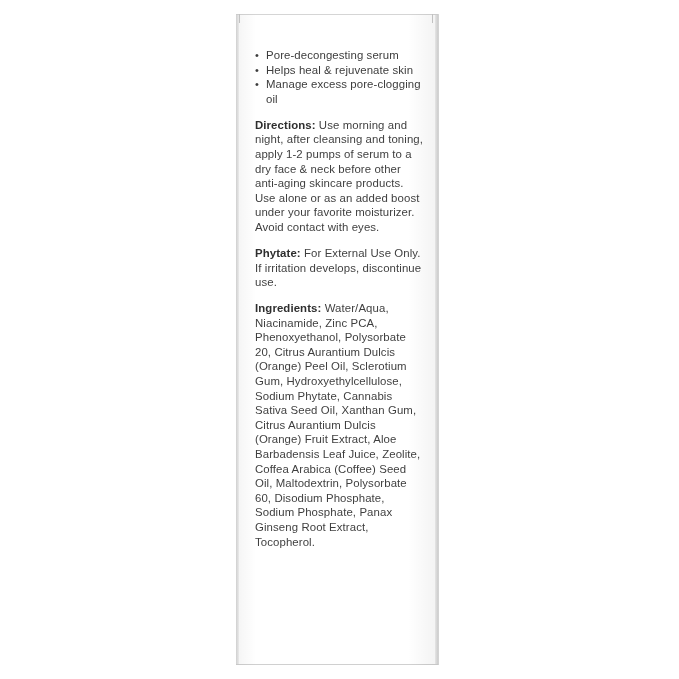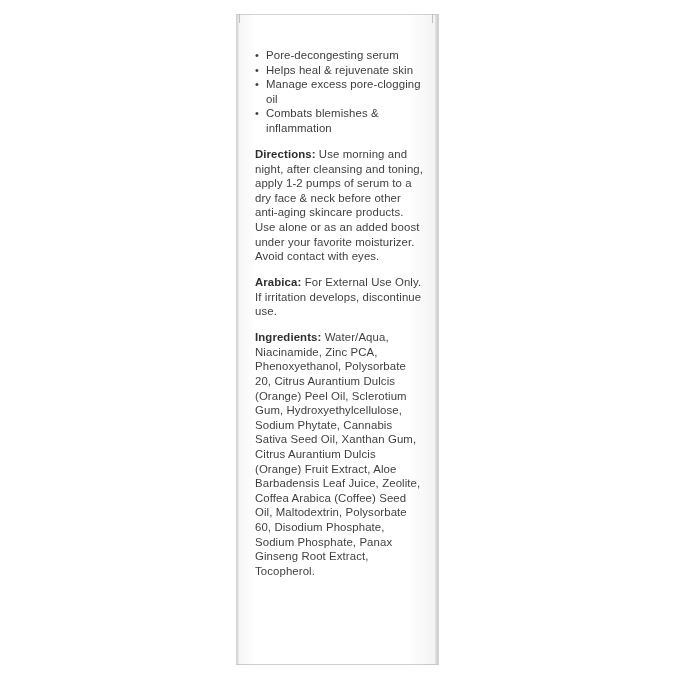--- a/index.html
+++ b/index.html
@@ -143,23 +143,22 @@
   <div class="tab-left"></div>
   <div class="tab-right"></div>
   <div class="panel-shadow"></div>
 
   <div class="content">
 
     <ul class="bullets">
       <li>Pore-decongesting serum</li>
       <li>Helps heal &amp; rejuvenate skin</li>
       <li>Manage excess pore-clogging oil</li>
-      <li>Combats blemishes &amp; inflammation</li>
     </ul>
 
     <p class="para"><span class="lead">Directions:</span><span class="body"> Use morning and night, after cleansing and toning, apply 1-2 pumps of serum to a dry face &amp; neck before other anti-aging skincare products. Use alone or as an added boost under your favorite moisturizer. Avoid contact with eyes.</span></p>
 
-    <p class="para"><span class="lead">Arabica:</span><span class="body"> For External Use Only. If irritation develops, discontinue use.</span></p>
+    <p class="para"><span class="lead">Phytate:</span><span class="body"> For External Use Only. If irritation develops, discontinue use.</span></p>
 
     <p class="para ingredients"><span class="lead">Ingredients:</span><span class="body"> Water/Aqua, Niacinamide, Zinc PCA, Phenoxyethanol, Polysorbate 20, Citrus Aurantium Dulcis (Orange) Peel Oil, Sclerotium Gum, Hydroxyethylcellulose, Sodium Phytate, Cannabis Sativa Seed Oil, Xanthan Gum, Citrus Aurantium Dulcis (Orange) Fruit Extract, Aloe Barbadensis Leaf Juice, Zeolite, Coffea Arabica (Coffee) Seed Oil, Maltodextrin, Polysorbate 60, Disodium Phosphate, Sodium Phosphate, Panax Ginseng Root Extract, Tocopherol.</span></p>
 
   </div>
 </div>
 
 </body></html>

